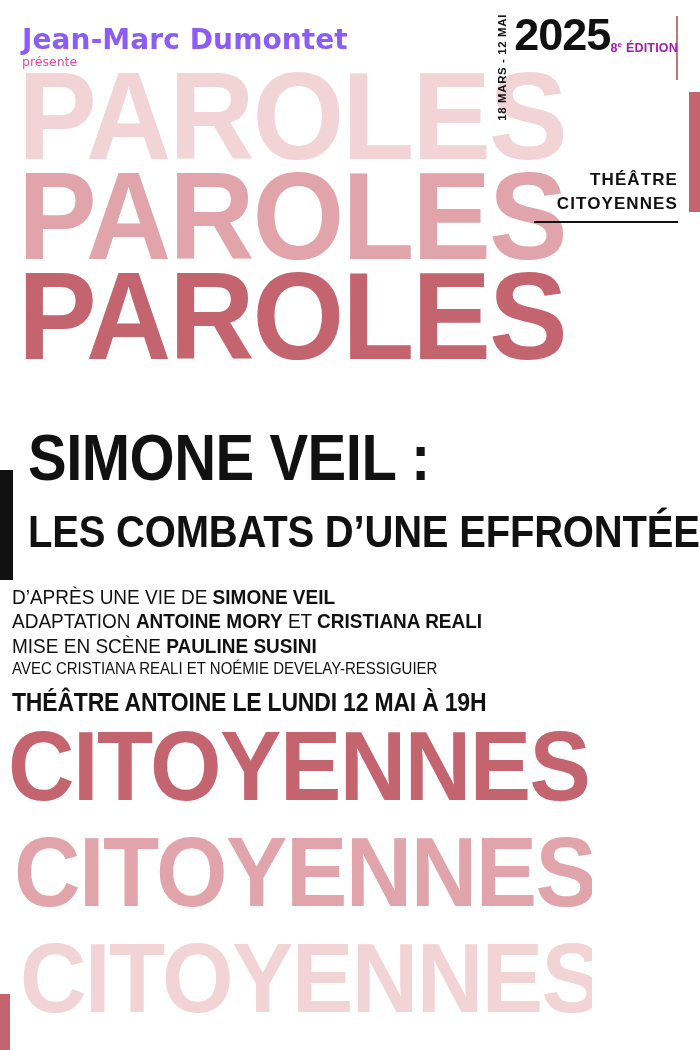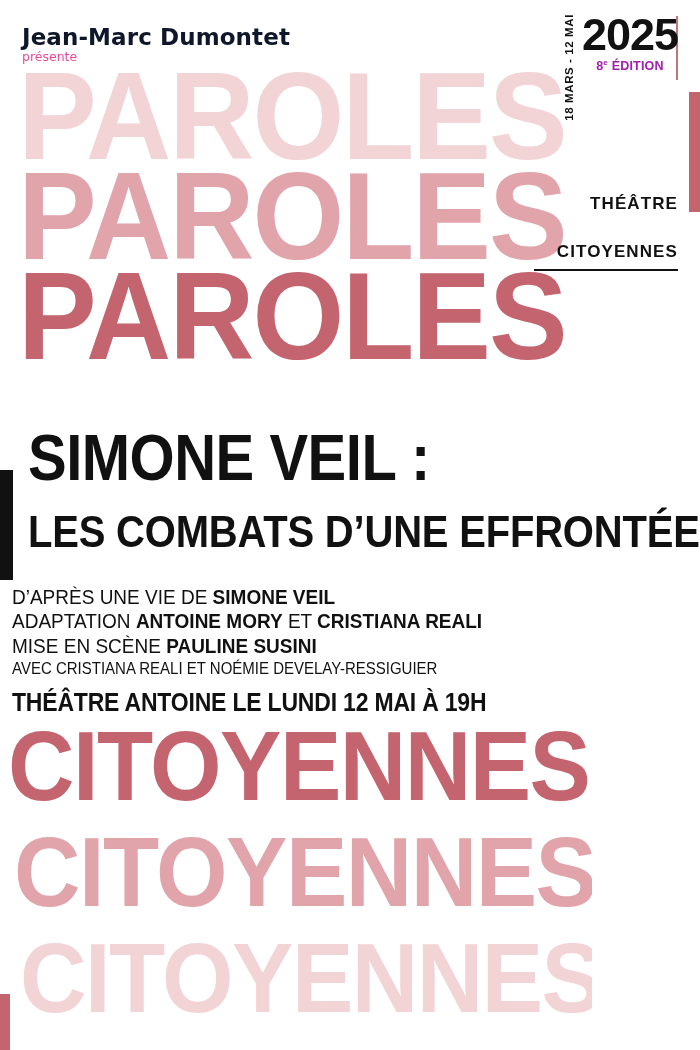--- a/index.html
+++ b/index.html
@@ -24,23 +24,23 @@
   
   .presenter {
     position: absolute;
     left: 22px;
     top: 26px;
     z-index: 40;
   }
   .presenter .name {
     font-family: "DejaVu Sans", sans-serif;
     font-weight: bold;
-    font-size: 23px;
+    font-size: 28px;
     letter-spacing: 0.1px;
-    color: #0f172a;
+    color: #8b5cf6;
     line-height: 1;
     white-space: nowrap;
   }
   .presenter .sub {
     font-family: "DejaVu Sans", sans-serif;
     font-size: 12.5px;
     color: #ec4899;
     margin-top: 2px;
     line-height: 1;
   }
@@ -62,22 +62,22 @@
     font-weight: bold;
     font-size: 11.5px;
     letter-spacing: 0.6px;
     color: #111111;
     line-height: 1;
     padding-top: 2px;
     white-space: nowrap;
   }
   .year-right {
     display: flex;
-    flex-direction: column;
-    align-items: center;
+    flex-direction: row;
+    align-items: flex-end;
   }
   .year-num {
     font-family: "Liberation Sans", sans-serif;
     font-weight: bold;
     font-size: 45px;
     letter-spacing: -1px;
     line-height: 0.92;
     color: #111111;
   }
   .edition {
@@ -110,21 +110,20 @@
     z-index: 40;
     text-align: right;
   }
   .trr div {
     font-family: "Liberation Sans", sans-serif;
     font-weight: bold;
     font-size: 17px;
     letter-spacing: 1.1px;
     line-height: 1.42;
     color: #111111;
-    margin-top: 24px;
   }
   .trr .rule {
     margin-top: 5px;
     height: 2px;
     background: #111111;
     width: 144px;
     margin-left: auto;
   }
 
   

